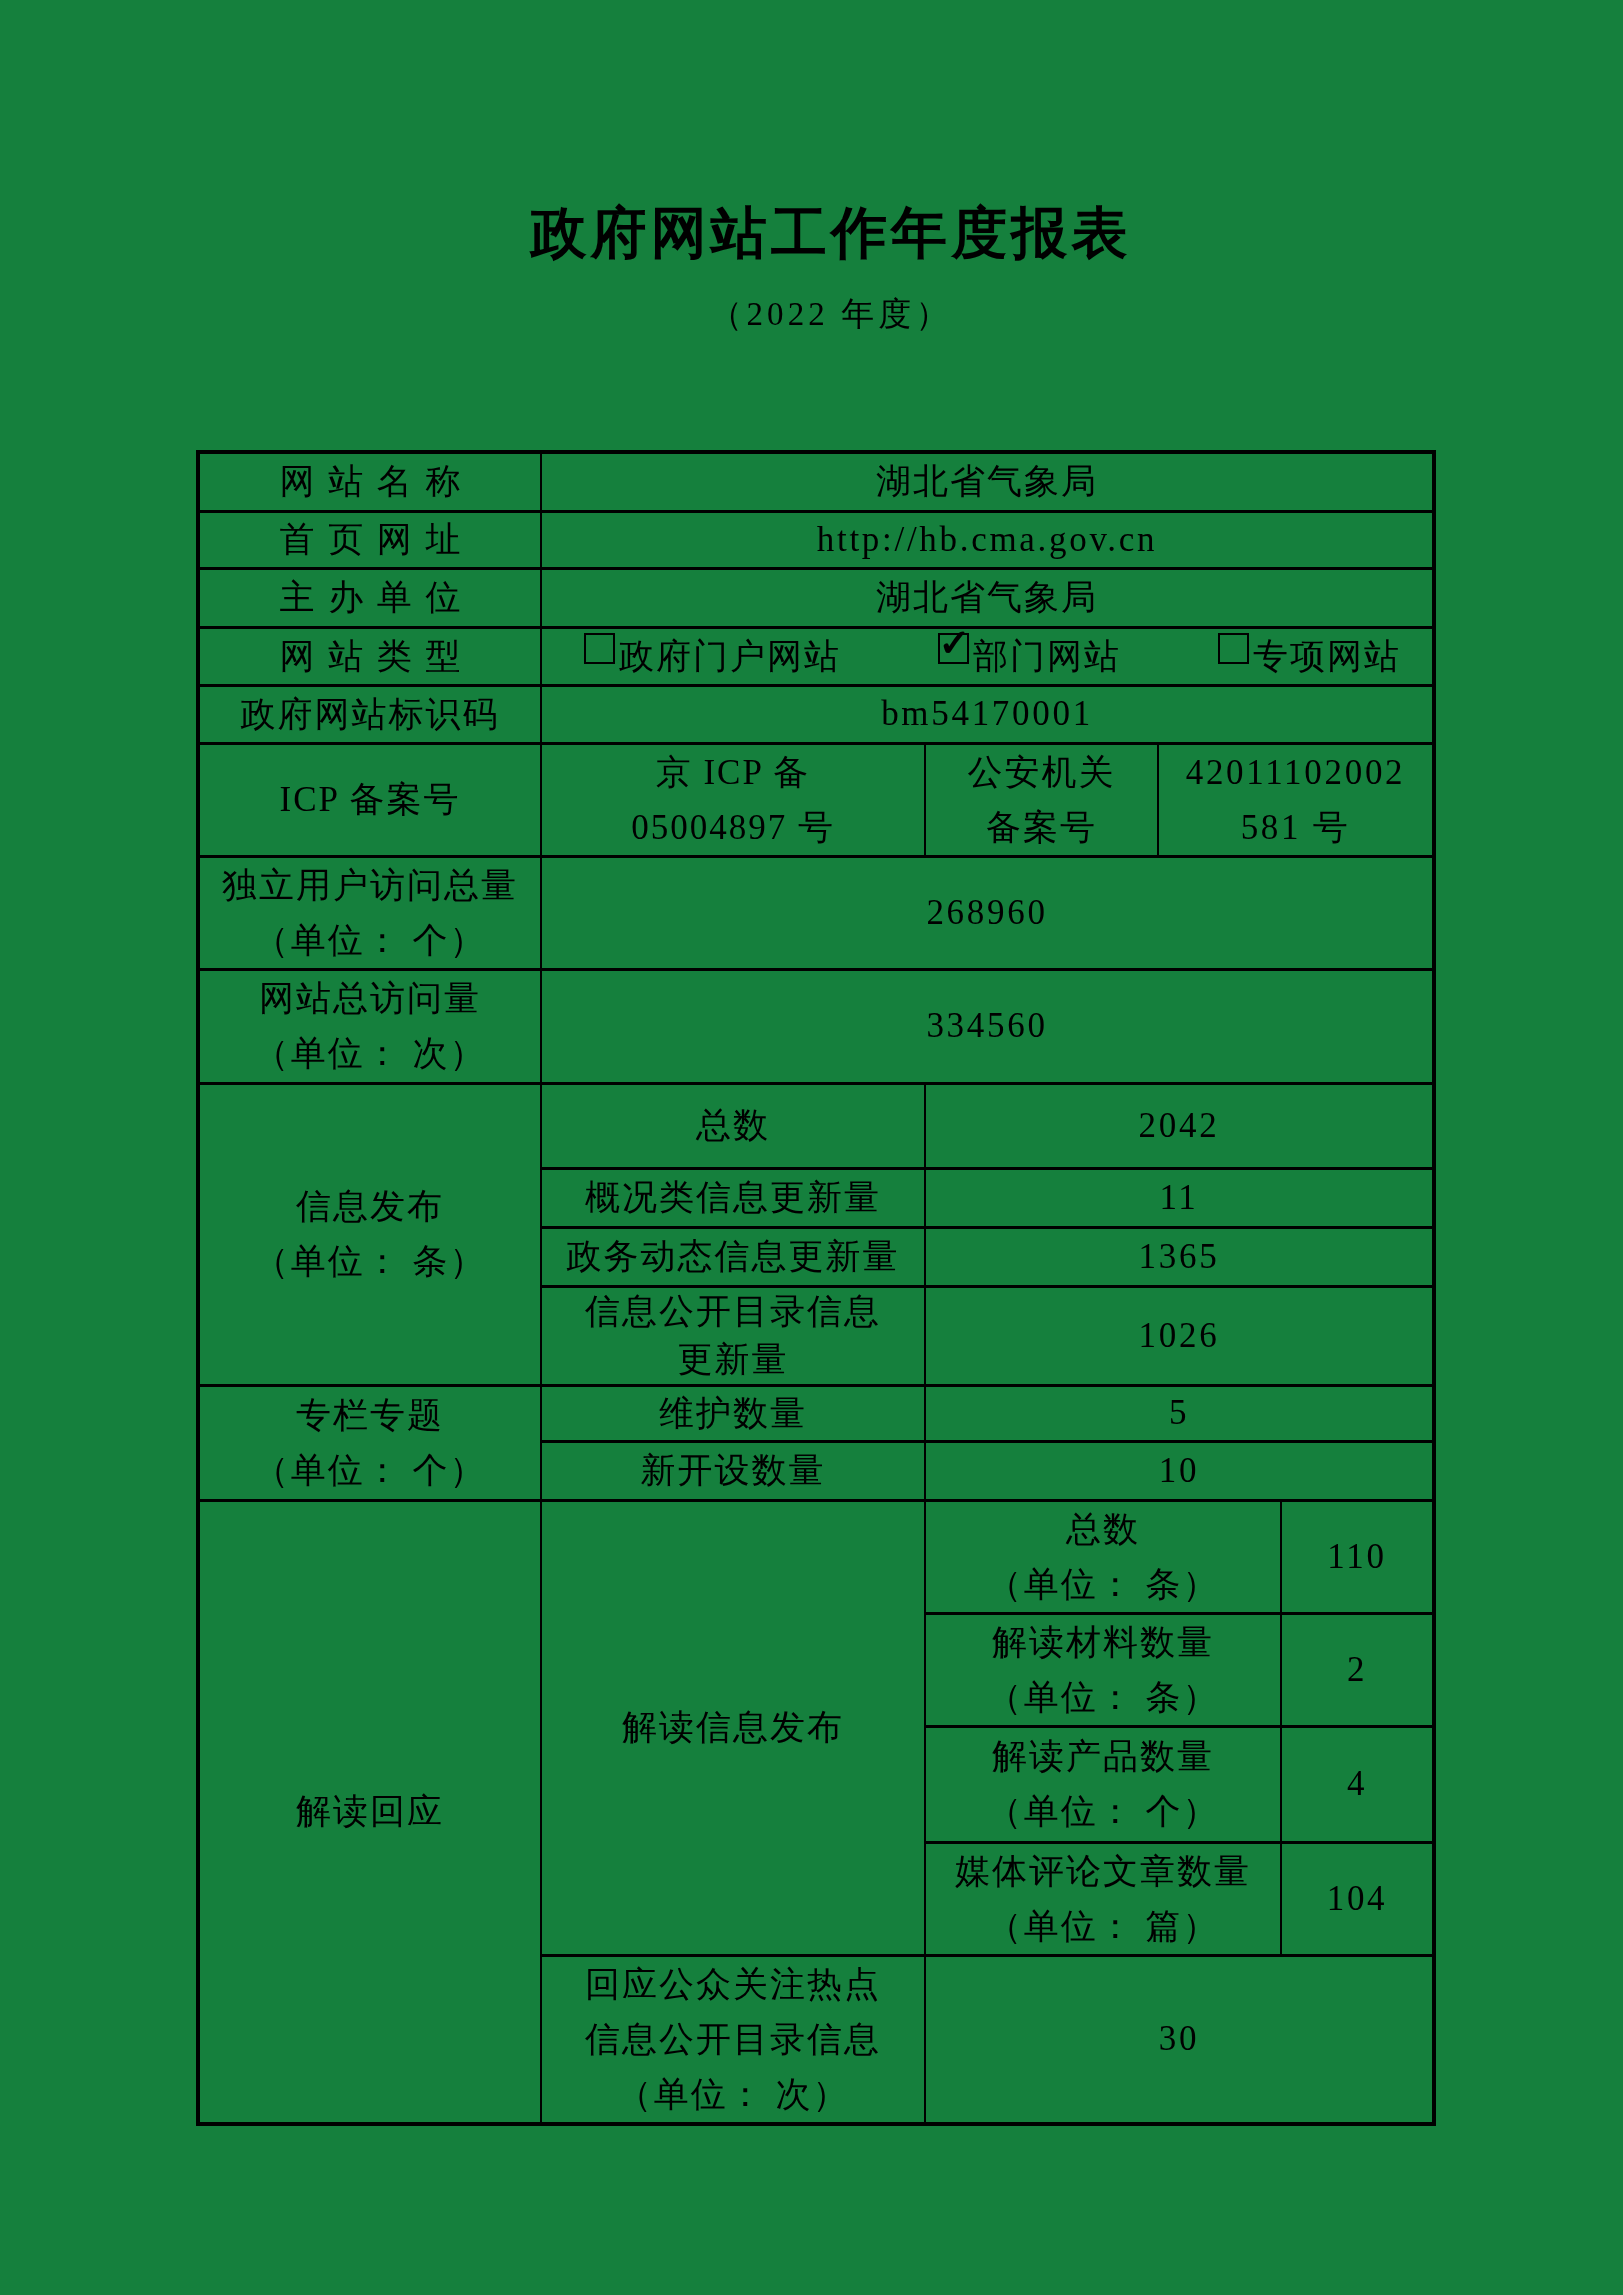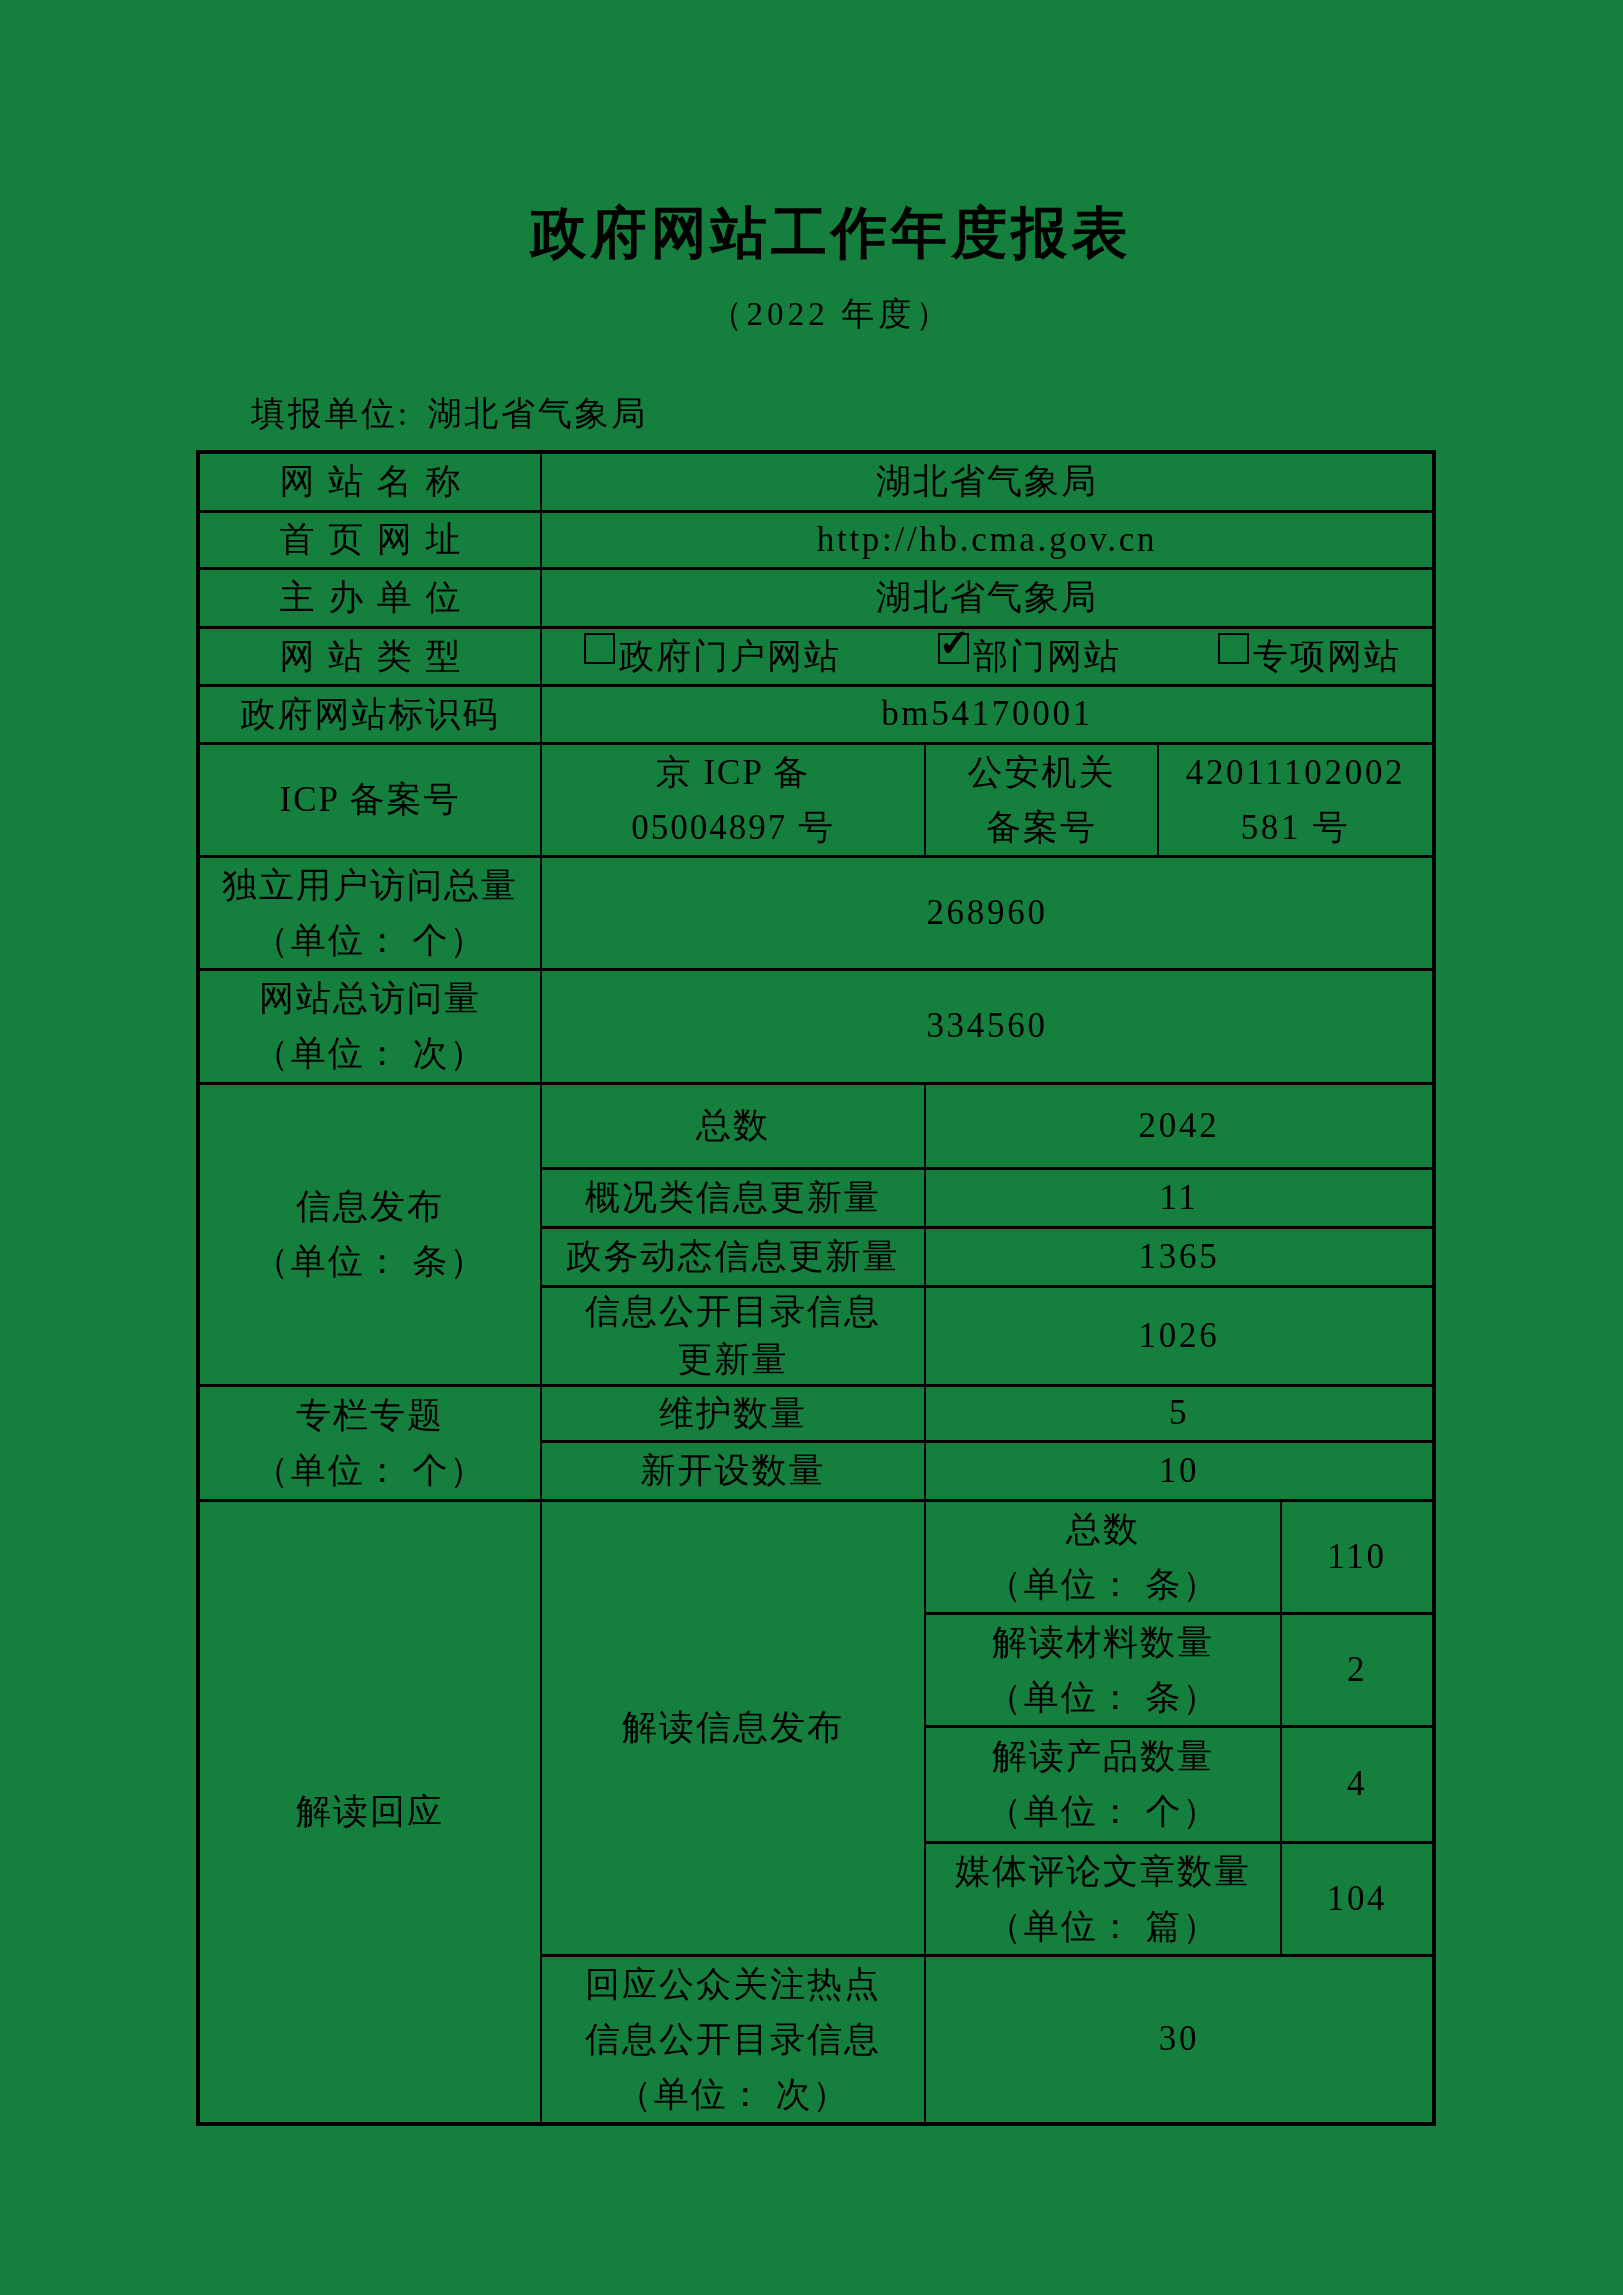--- a/index.html
+++ b/index.html
@@ -75,23 +75,20 @@
     line-height:38px;letter-spacing:0;
   }
 </style>
 </head>
 <body>
 
 <div id="page">
 
   <div class="title">政府网站工作年度报表</div>
   <div class="subtitle">（2022 年度）</div>
-  <div class="reporter">
-    <span>填报单位:</span><span class="rep-value">湖北省气象局</span>
-  </div>
 
   <table class="report">
     <colgroup>
       <col style="width:343px">
         <col style="width:384px">
         <col style="width:233px">
         <col style="width:123px">
         <col style="width:153px">
     </colgroup>
 

